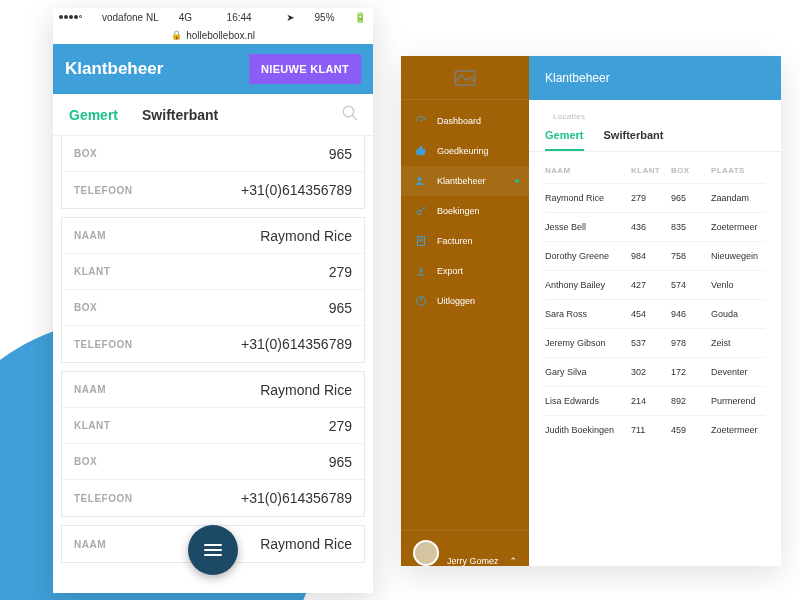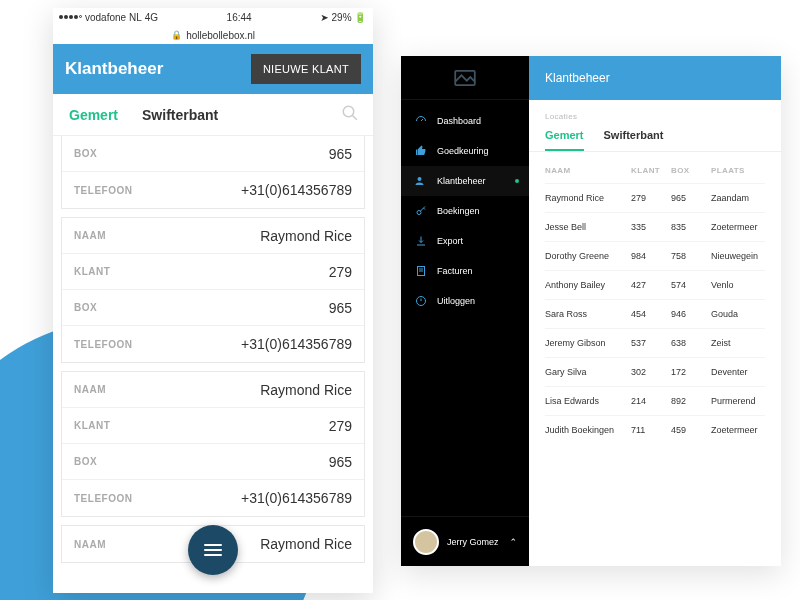--- a/index.html
+++ b/index.html
@@ -2,61 +2,61 @@
 <html><head>
 <meta charset="utf-8">
 <style>
 *{margin:0;padding:0;box-sizing:border-box;font-family:-apple-system,BlinkMacSystemFont,"Segoe UI",sans-serif}
 body{width:800px;height:600px;background:#fff;position:relative;overflow:hidden}
 .bg-shape{position:absolute;left:-80px;bottom:-120px;width:400px;height:400px;background:#3fa0d9;border-radius:50%;z-index:0}
 
 
 .mobile{position:absolute;left:53px;top:8px;width:320px;height:585px;background:#fff;box-shadow:0 8px 30px rgba(0,0,0,.15);z-index:2;overflow:hidden}
 .statusbar{height:18px;display:flex;align-items:center;justify-content:space-between;padding:0 6px;font-size:10px;color:#333;font-weight:500}
-.sb-l,.sb-r{display:flex;align-items:center;gap:3px}
+.sb-l,.sb-r{display:flex;align-items:center;gap:20px}
 .dots{display:flex;gap:1px}
 .dot{width:4px;height:4px;border-radius:50%;background:#333}
 .dot.o{background:transparent;border:1px solid #333;width:3px;height:3px}
 .addr{height:18px;display:flex;justify-content:center;align-items:center;font-size:10px;color:#333;gap:4px}
 .lock{font-size:9px}
 .m-head{height:50px;background:#3fa0d9;display:flex;align-items:center;justify-content:space-between;padding:0 12px}
 .m-title{color:#fff;font-size:17px;font-weight:600}
-.btn-new{background:#404040;color:#fff;border:none;padding:9px 12px;font-size:11px;font-weight:400;letter-spacing:.3px}
+.btn-new{background:#8b5cf6;color:#fff;border:none;padding:9px 12px;font-size:11px;font-weight:700;letter-spacing:.3px}
 .m-tabs{height:42px;display:flex;align-items:center;padding:0 16px;gap:24px;border-bottom:1px solid #eee;position:relative}
 .m-tab{font-size:14px;font-weight:600;color:#333}
 .m-tab.active{color:#1ec28b}
 .m-search{position:absolute;right:14px;color:#ccc}
 .m-list{height:457px;overflow:hidden}
 .card{border:1px solid #e8e8e8;margin:8px 8px 0}
 .row{display:flex;justify-content:space-between;align-items:center;height:36px;padding:0 12px;border-bottom:1px solid #f0f0f0;font-size:12px}
 .row:last-child{border-bottom:none}
 .row .lbl{color:#aaa;font-size:10px;font-weight:600;letter-spacing:.5px}
 .row .val{color:#333;font-weight:500;font-size:14px}
 .fab{position:absolute;bottom:18px;left:50%;transform:translateX(-50%);width:50px;height:50px;background:#1c4966;border-radius:50%;display:flex;align-items:center;justify-content:center;box-shadow:0 3px 10px rgba(0,0,0,.3)}
 .fab .lines{display:flex;flex-direction:column;gap:3px}
 .fab .ln{width:18px;height:2px;background:#fff;border-radius:1px}
 
 
 .desktop{position:absolute;left:401px;top:56px;width:380px;height:510px;background:#fff;box-shadow:0 8px 30px rgba(0,0,0,.12);z-index:1;display:flex;overflow:hidden}
-.sidebar{width:128px;background:#000000;display:flex;flex-direction:column;color:#fff}
+.sidebar{width:128px;background:#a16207;display:flex;flex-direction:column;color:#fff}
 .sb-logo{height:44px;display:flex;align-items:center;justify-content:center;border-bottom:1px solid rgba(255,255,255,.08)}
 .sb-logo svg{opacity:.6}
 .sb-items{flex:1;padding-top:6px}
 .sb-item{display:flex;align-items:center;gap:10px;padding:9px 14px;font-size:9px;font-weight:500;position:relative}
 .sb-item.active{background:rgba(255,255,255,.06)}
 .sb-item.active::after{content:"";position:absolute;right:10px;width:4px;height:4px;background:#1ec28b;border-radius:50%}
 .sb-ico{width:12px;height:12px;display:flex;align-items:center;justify-content:center;color:#3fa0d9}
 .sb-ico svg{width:12px;height:12px}
-.sb-user{height:50px;display:flex;align-items:center;gap:8px;padding:0 12px;border-top:1px solid rgba(255,255,255,.08);font-size:9px}
+.sb-user{height:36px;display:flex;align-items:flex-end;gap:8px;padding:0 12px;border-top:1px solid rgba(255,255,255,.08);font-size:9px}
 .avatar{width:26px;height:26px;border-radius:50%;background:#d4c5a0;border:2px solid #fff}
 .chev{margin-left:auto;font-size:9px}
 
 .d-main{flex:1;display:flex;flex-direction:column}
 .d-head{height:44px;background:#3fa0d9;display:flex;align-items:center;padding:0 16px;color:#fff;font-size:12px;font-weight:500}
-.d-sub{padding:12px 16px 0;font-size:8px;color:#bbb;letter-spacing:.3px}
+.d-sub{padding:12px 24px 0;font-size:8px;color:#bbb;letter-spacing:.3px}
 .d-tabs{display:flex;gap:20px;padding:8px 16px 0;border-bottom:1px solid #eee}
 .d-tab{font-size:11px;font-weight:600;padding-bottom:8px;color:#333}
 .d-tab.active{color:#1ec28b;border-bottom:2px solid #1ec28b}
 .d-table{padding:14px 16px;font-size:9px}
 .d-thead{display:flex;color:#bbb;font-size:8px;font-weight:600;letter-spacing:.4px;padding-bottom:8px}
 .d-tr{display:flex;padding:9px 0;border-top:1px solid #f3f3f3;color:#333}
 .c-n{flex:0 0 86px}
 .c-k{flex:0 0 40px}
 .c-b{flex:0 0 40px}
 .c-p{flex:1}
@@ -75,21 +75,21 @@
           <span class="dot"></span>
           <span class="dot"></span>
           <span class="dot o"></span>
       </div>
       <span>vodafone NL</span>
       <span>4G</span>
     </div>
     <span>16:44</span>
     <div class="sb-r">
       <span>➤</span>
-      <span>29%</span>
+      <span>95%</span>
       <span>🔋</span>
     </div>
   </div>
   <div class="addr">
     <span class="lock">🔒</span>
     <span>hollebollebox.nl</span>
   </div>
   <div class="m-head">
     <span class="m-title">Klantbeheer</span>
     <button class="btn-new">NIEUWE KLANT</button>
@@ -208,34 +208,34 @@
               <circle cx="8" cy="15" r="4"></circle>
               <line x1="11" y1="12" x2="20" y2="3"></line>
               <line x1="17" y1="6" x2="20" y2="9"></line>
             </svg>
           </span>
           <span>Boekingen</span>
         </div>
       <div class="sb-item">
           <span class="sb-ico">
             <svg viewBox="0 0 24 24" fill="none" stroke="currentColor" stroke-width="2">
-              <path d="M12 3v12M8 11l4 4 4-4M4 20h16"></path>
-            </svg>
-          </span>
-          <span>Export</span>
-        </div>
-      <div class="sb-item">
-          <span class="sb-ico">
-            <svg viewBox="0 0 24 24" fill="none" stroke="currentColor" stroke-width="2">
               <rect x="5" y="3" width="14" height="18"></rect>
               <line x1="8" y1="8" x2="16" y2="8"></line>
               <line x1="8" y1="12" x2="16" y2="12"></line>
             </svg>
           </span>
           <span>Facturen</span>
+        </div>
+      <div class="sb-item">
+          <span class="sb-ico">
+            <svg viewBox="0 0 24 24" fill="none" stroke="currentColor" stroke-width="2">
+              <path d="M12 3v12M8 11l4 4 4-4M4 20h16"></path>
+            </svg>
+          </span>
+          <span>Export</span>
         </div>
       <div class="sb-item">
           <span class="sb-ico">
             <svg viewBox="0 0 24 24" fill="none" stroke="currentColor" stroke-width="2">
               <circle cx="12" cy="12" r="9"></circle>
               <line x1="12" y1="7" x2="12" y2="12"></line>
             </svg>
           </span>
           <span>Uitloggen</span>
         </div>
@@ -264,21 +264,21 @@
       </div>
       <div id="d-rows">
           <div class="d-tr">
             <span class="c-n">Raymond Rice</span>
             <span class="c-k">279</span>
             <span class="c-b">965</span>
             <span class="c-p">Zaandam</span>
           </div>
           <div class="d-tr">
             <span class="c-n">Jesse Bell</span>
-            <span class="c-k">335</span>
+            <span class="c-k">436</span>
             <span class="c-b">835</span>
             <span class="c-p">Zoetermeer</span>
           </div>
           <div class="d-tr">
             <span class="c-n">Dorothy Greene</span>
             <span class="c-k">984</span>
             <span class="c-b">758</span>
             <span class="c-p">Nieuwegein</span>
           </div>
           <div class="d-tr">
@@ -289,21 +289,21 @@
           </div>
           <div class="d-tr">
             <span class="c-n">Sara Ross</span>
             <span class="c-k">454</span>
             <span class="c-b">946</span>
             <span class="c-p">Gouda</span>
           </div>
           <div class="d-tr">
             <span class="c-n">Jeremy Gibson</span>
             <span class="c-k">537</span>
-            <span class="c-b">638</span>
+            <span class="c-b">978</span>
             <span class="c-p">Zeist</span>
           </div>
           <div class="d-tr">
             <span class="c-n">Gary Silva</span>
             <span class="c-k">302</span>
             <span class="c-b">172</span>
             <span class="c-p">Deventer</span>
           </div>
           <div class="d-tr">
             <span class="c-n">Lisa Edwards</span>

